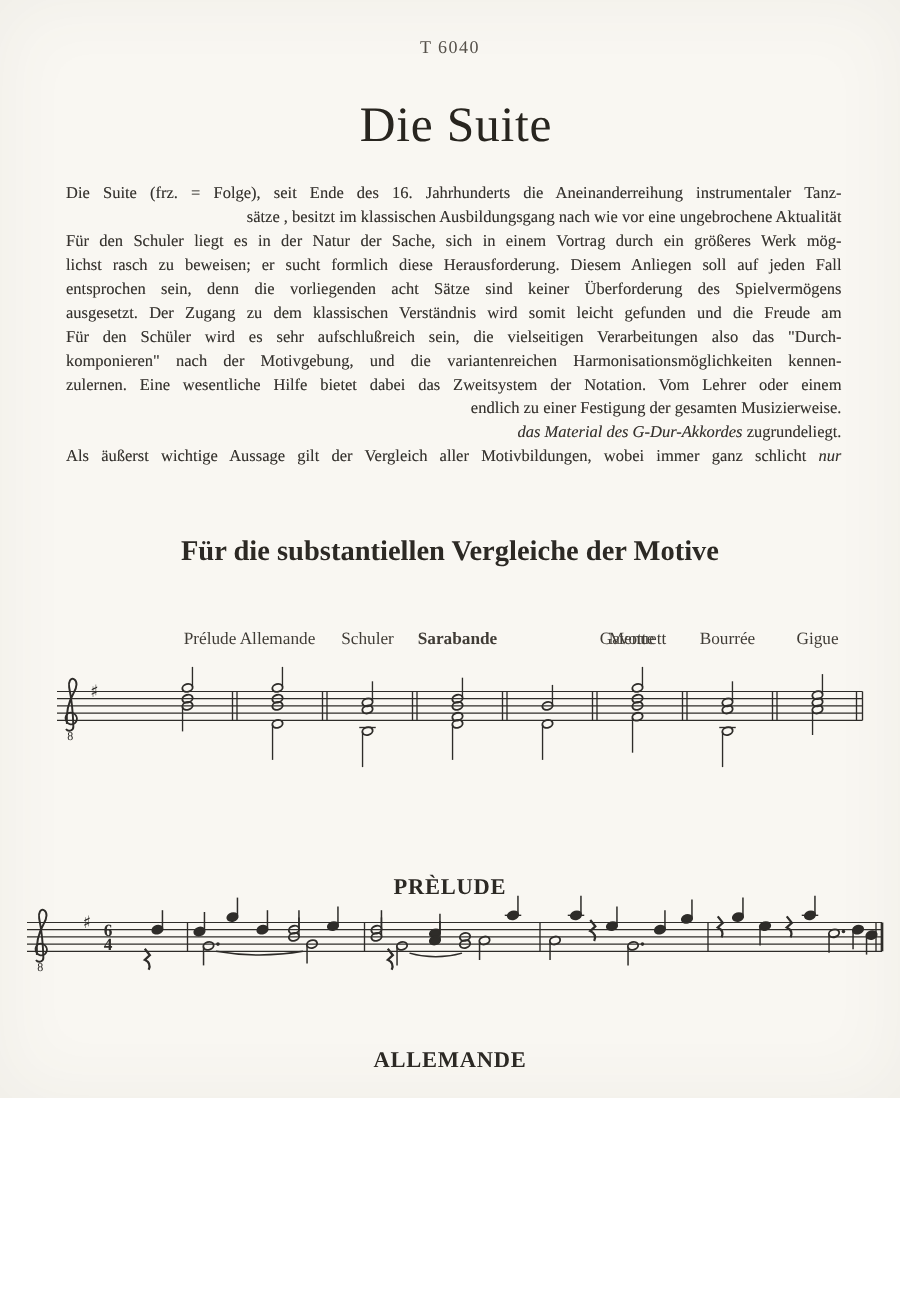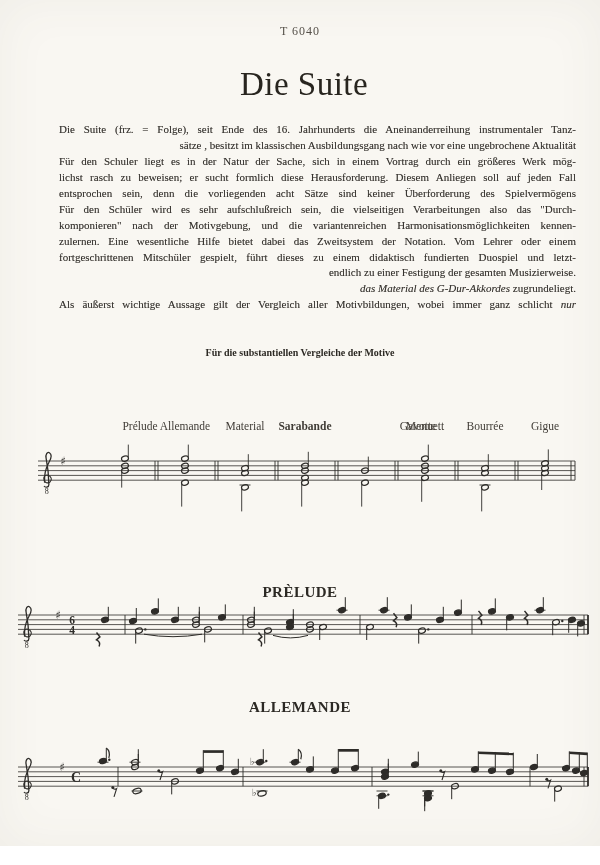--- a/index.html
+++ b/index.html
@@ -1,41 +1,41 @@
 <!DOCTYPE html>
 <html><head>
 <meta charset="utf-8">
 <style>
   html,body{margin:0;padding:0;}
   .page{
-    position:relative; width:600px; height:846px; overflow:hidden;
+    position:relative; width:600px; height:732px; overflow:hidden;
     background:#f9f7f2;
     box-shadow: inset 0 0 50px rgba(90,80,60,0.06);
     font-family:"Liberation Serif","DejaVu Serif",serif;
     color:#36332f;
   }
   .catalog{
     position:absolute; top:24px; left:0; width:100%;
     text-align:center; font-size:12px; letter-spacing:1px; color:#555049;
   }
   .title{
     position:absolute; top:66px; left:4px; width:100%;
     text-align:center; font-size:33px; letter-spacing:.5px; color:#28251f;
   }
   .bodytext{
-    position:absolute; top:122px; left:59px; width:517px;
+    position:absolute; top:122px; left:44px; width:517px;
     font-size:11px; line-height:15.95px; color:#36332f;
     text-shadow:0 0 .4px rgba(60,55,50,.45);
   }
   .bline{height:15.95px; overflow:hidden; text-align:right;}
   .bline.j{text-align:justify; text-align-last:justify;}
   .bline .it{font-style:italic;}
   .motive-heading{
-    position:absolute; top:347px; left:0; width:100%;
-    text-align:center; font-weight:bold; font-size:10px; color:#2c2924;
+    position:absolute; top:357px; left:0; width:100%;
+    text-align:center; font-weight:bold; font-size:19px; color:#2c2924;
   }
   .names{position:absolute; top:420px; left:0; width:600px; height:18px;}
   .names span{
     position:absolute; transform:translateX(-50%);
     font-size:11.5px; color:#403c36; white-space:nowrap;
   }
   .sec-heading{
     position:absolute; left:0; width:100%;
     text-align:center; font-weight:bold; font-size:15px;
     letter-spacing:.5px; color:#2c2924;
@@ -53,35 +53,35 @@
 <div class="page">
   <div class="catalog">T 6040</div>
   <div class="title">Die Suite</div>
 
   <div class="bodytext">
       <div class="bline j"><span>Die Suite (frz. = Folge), seit Ende des 16. Jahrhunderts die Aneinanderreihung instrumentaler Tanz-</span></div>
       <div class="bline"><span>sätze , besitzt im klassischen Ausbildungsgang nach wie vor eine ungebrochene Aktualität</span></div>
       <div class="bline j"><span>Für den Schuler liegt es in der Natur der Sache, sich in einem Vortrag durch ein größeres Werk mög-</span></div>
       <div class="bline j"><span>lichst rasch zu beweisen; er sucht formlich diese Herausforderung. Diesem Anliegen soll auf jeden Fall</span></div>
       <div class="bline j"><span>entsprochen sein, denn die vorliegenden acht Sätze sind keiner Überforderung des Spielvermögens</span></div>
+      <div class="bline j"><span>ausgesetzt. Der Zugang zu dem klassischen Verständnis wird somit leicht gefunden und die Freude am</span></div>
       <div class="bline j"><span>Für den Schüler wird es sehr aufschlußreich sein, die vielseitigen Verarbeitungen also das "Durch-</span></div>
       <div class="bline j"><span>komponieren" nach der Motivgebung, und die variantenreichen Harmonisationsmöglichkeiten kennen-</span></div>
       <div class="bline j"><span>zulernen. Eine wesentliche Hilfe bietet dabei das Zweitsystem der Notation. Vom Lehrer oder einem</span></div>
-      <div class="bline j"><span>fortgeschrittenen Mitschüler gespielt, führt dieses zu einem didaktisch fundierten Duospiel und letzt-</span></div>
       <div class="bline"><span>endlich zu einer Festigung der gesamten Musizierweise.</span></div>
       <div class="bline"><span class="it">das Material des G-Dur-Akkordes</span><span> zugrundeliegt.</span></div>
       <div class="bline j"><span>Als äußerst wichtige Aussage gilt der Vergleich aller Motivbildungen, wobei immer ganz schlicht </span><span class="it">nur</span></div>
     </div>
 
   <div class="motive-heading">Für die substantiellen Vergleiche der Motive</div>
 
   <div class="names">
       <span style="left: 140px;">Prélude</span>
       <span style="left: 185px;">Allemande</span>
-      <span style="left: 245px;">Material</span>
+      <span style="left: 245px;">Schuler</span>
       <span style="left: 305px; font-weight: bold;">Sarabande</span>
       <span style="left: 382px; margin-left: 36px;">Gavotte</span>
       <span style="left: 425px;">Menuett</span>
       <span style="left: 485px;">Bourrée</span>
       <span style="left: 545px;">Gigue</span>
     </div>
 
   <svg id="staff0" class="staff" width="556" height="92" viewBox="0 0 556 92">
       <line x1="8" y1="21" x2="545" y2="21" stroke="#2e2c29" stroke-width="0.8"></line>
       <line x1="8" y1="25.8" x2="545" y2="25.8" stroke="#2e2c29" stroke-width="0.8"></line>

